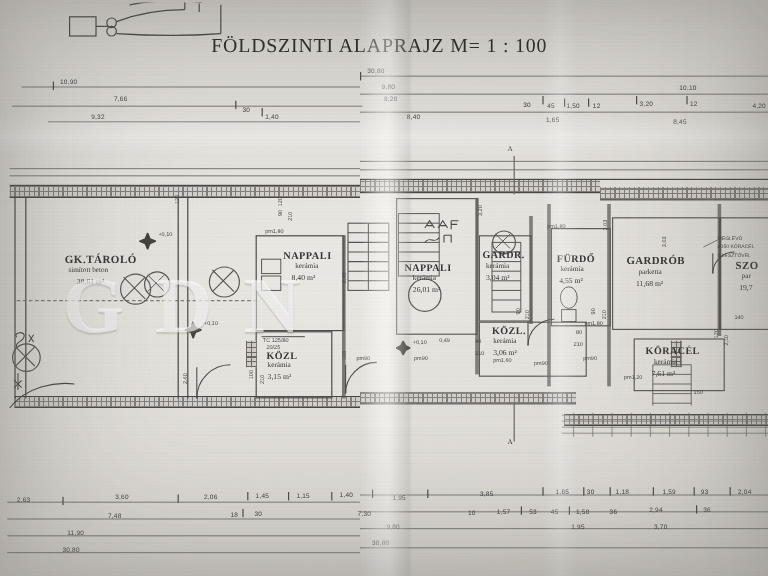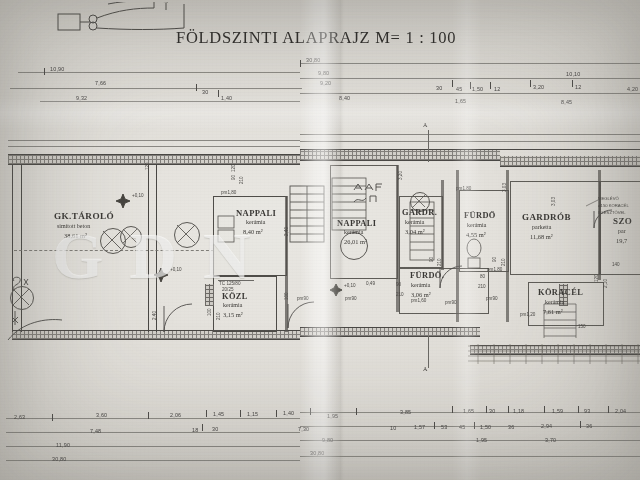--- a/index.html
+++ b/index.html
@@ -341,21 +341,21 @@
   <div class="tx rarea" style="left:466px;top:231px;">4,55 m²</div>
 
   <div class="tx rname" style="left:522px;top:212px;font-size:9px;">GARDRÓB</div>
   <div class="tx rsub" style="left:532px;top:224px;">parketta</div>
   <div class="tx rarea" style="left:530px;top:233px;">11,68 m²</div>
 
   <div class="tx rname" style="left:613px;top:216px;font-size:9px;">SZO</div>
   <div class="tx rsub" style="left:618px;top:228px;">par</div>
   <div class="tx rarea" style="left:616px;top:237px;">19,7</div>
 
-  <div class="tx rname" style="left:410px;top:271px;font-size:8.4px;">FÜRDŐ.</div>
+  <div class="tx rname" style="left:410px;top:271px;font-size:8.4px;">KÖZL.</div>
   <div class="tx rsub" style="left:411px;top:282px;">kerámia</div>
   <div class="tx rarea" style="left:411px;top:291px;">3,06 m²</div>
 
   <div class="tx rname" style="left:538px;top:288px;font-size:8.4px;">KÖRACÉL</div>
   <div class="tx rsub" style="left:545px;top:299px;">kerámia</div>
   <div class="tx rarea" style="left:543px;top:308px;">7,61 m²</div>
 
   <div class="tinytag" style="left:221px;top:190px;">pm1,80</div>
   <div class="tinytag" style="left:456px;top:186px;">pm1,80</div>
   <div class="tinytag" style="left:487px;top:267px;">pm1,80</div>

